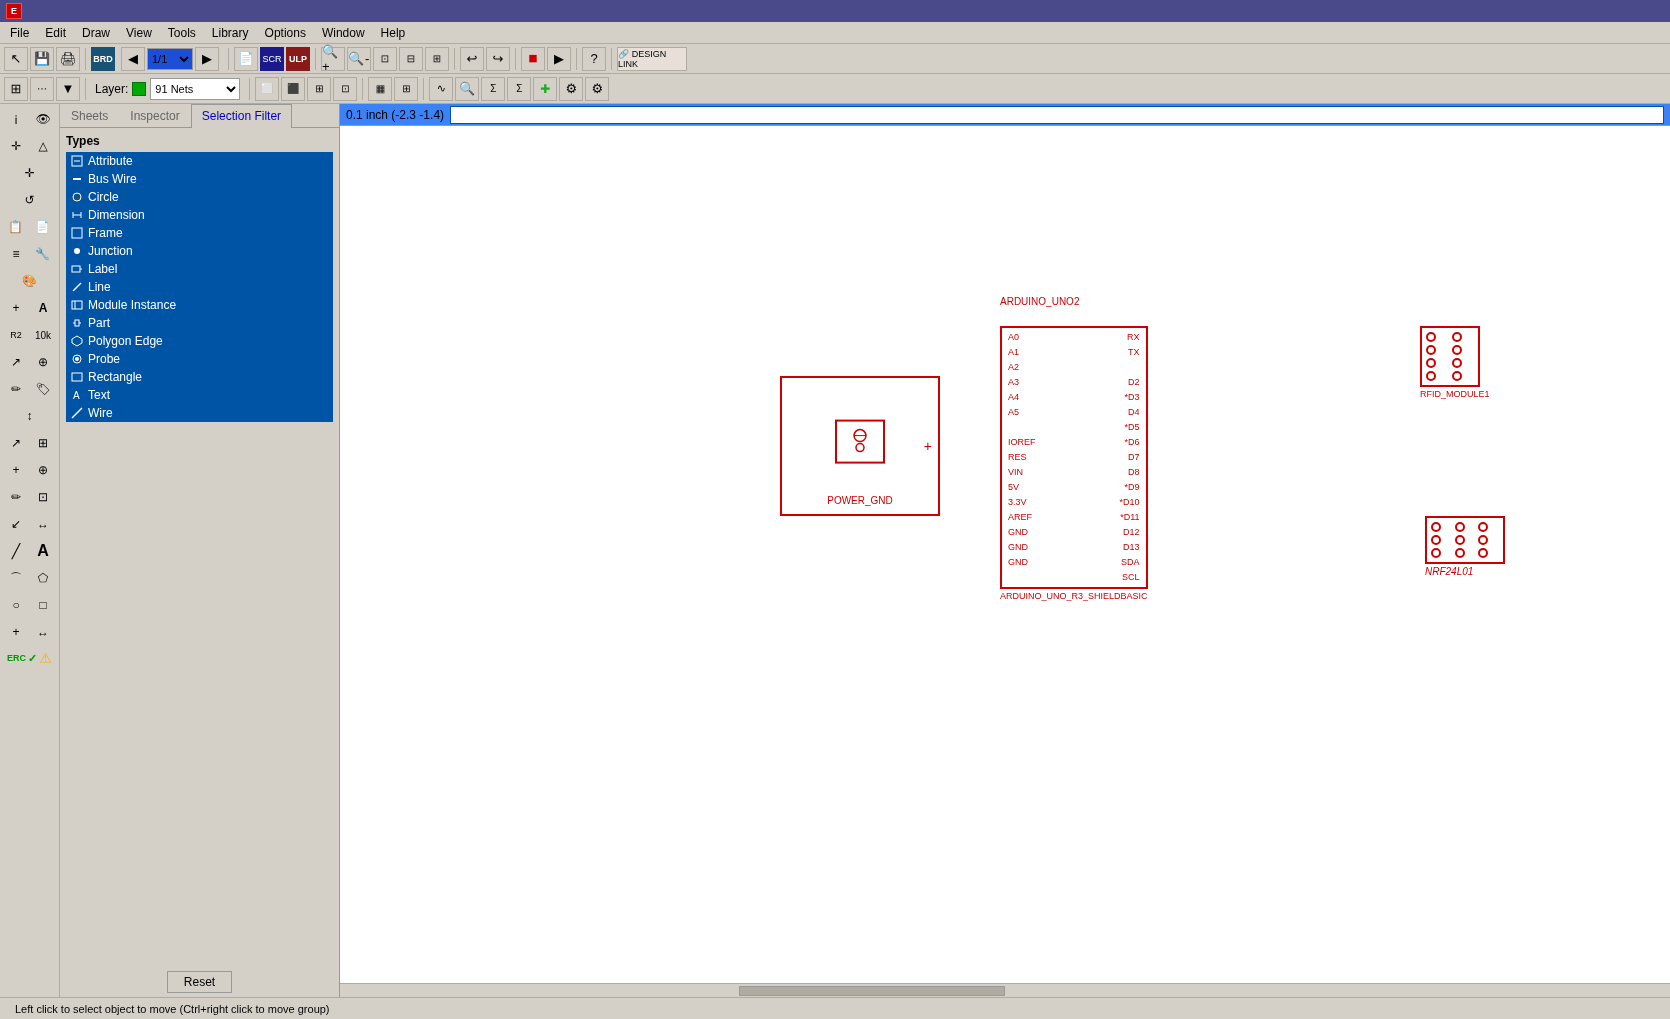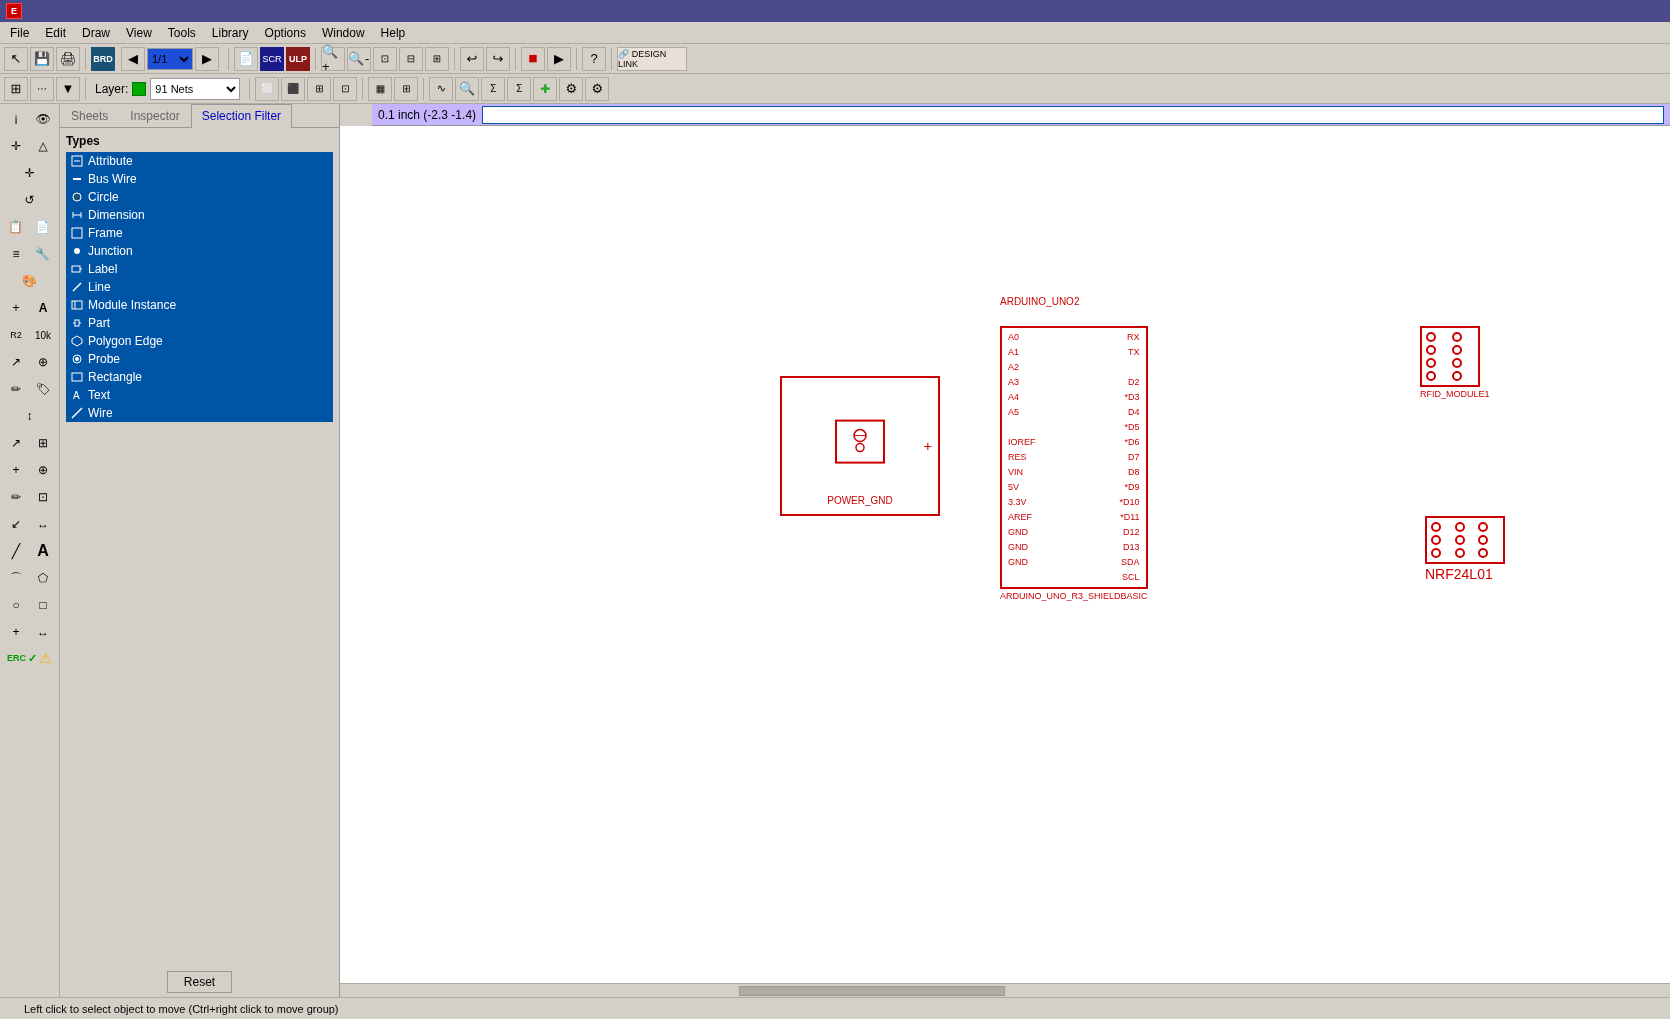--- a/index.html
+++ b/index.html
@@ -44,41 +44,41 @@
     #filter-content { padding: 6px; flex: 1; overflow-y: auto; }
     #filter-content .types-label { font-size: 12px; font-weight: bold; margin-bottom: 4px; }
 
     .filter-item { display: flex; align-items: center; padding: 2px 4px; cursor: pointer; gap: 4px; font-size: 12px; }
     .filter-item.selected { background: #0054a6; color: white; }
     .filter-item .item-icon { width: 14px; height: 14px; display: flex; align-items: center; justify-content: center; font-size: 10px; flex-shrink: 0; }
     .filter-item .item-label { flex: 1; }
 
     
     #canvas-area { flex: 1; display: flex; flex-direction: column; overflow: hidden; }
-    #coord-bar { height: 22px; background: #c4b5fd; border-bottom: 1px solid #999; display: flex; align-items: center; padding: 0 6px; gap: 6px; font-size: 12px; margin-left: 32px; }
+    #coord-bar { height: 22px; background: #3b82f6; border-bottom: 1px solid #999; display: flex; align-items: center; padding: 0 6px; gap: 6px; font-size: 12px; }
     #coord-bar input { height: 18px; font-size: 12px; border: 1px solid #0054a6; background: white; width: 180px; padding: 0 2px; outline: none; }
     #canvas { flex: 1; background: #ffffff; position: relative; overflow: hidden; }
 
     
     .sch-component { position: absolute; }
 
     
     #power-gnd { left: 440px; top: 250px; }
 
     
     #arduino { left: 700px; top: 200px; }
 
     
     #rfid-module { left: 1100px; top: 210px; }
 
     
     #nrf24 { left: 1090px; top: 390px; }
 
     
-    #status-bar { height: 22px; background: #d4d0c8; border-top: 1px solid #b0aba0; display: flex; align-items: center; padding: 0 24px; font-size: 11px; }
+    #status-bar { height: 22px; background: #d4d0c8; border-top: 1px solid #b0aba0; display: flex; align-items: center; padding: 0 15px; font-size: 11px; }
 
     
     .reset-btn { margin: 4px auto; display: block; padding: 3px 16px; font-size: 12px; background: #d4d0c8; border: 1px solid #999; cursor: pointer; }
 
     
     .erc-badge { display: flex; align-items: center; gap: 2px; font-size: 11px; color: #009900; font-weight: bold; }
     .warn-icon { color: #ffaa00; font-size: 14px; }
   </style>
 </head>
 <body>
@@ -512,21 +512,21 @@
             <div style="width:10px;height:10px;border:2px solid #cc0000;border-radius:50%;"></div>
             <div style="width:10px;height:10px;border:2px solid #cc0000;border-radius:50%;"></div>
             <div style="width:10px;height:10px;border:2px solid #cc0000;border-radius:50%;"></div>
             <div style="width:10px;height:10px;border:2px solid #cc0000;border-radius:50%;"></div>
             <div style="width:10px;height:10px;border:2px solid #cc0000;border-radius:50%;"></div>
             <div style="width:10px;height:10px;border:2px solid #cc0000;border-radius:50%;"></div>
             <div style="width:10px;height:10px;border:2px solid #cc0000;border-radius:50%;"></div>
             <div style="width:10px;height:10px;border:2px solid #cc0000;border-radius:50%;"></div>
           </div>
         </div>
-        <div style="font-size: 14px; color: #cc0000; margin-top: 2px;">NRF24L01</div>
+        <div style="font-size: 10px; color: #cc0000; margin-top: 2px; font-style: italic;">NRF24L01</div>
       </div>
 
       <div style="position:absolute;bottom:0;left:0;right:0;height:14px;background:#d4d0c8;border-top:1px solid #b0aba0;display:flex;align-items:center;">
         <div style="margin-left:30%;width:20%;height:10px;background:#b0aba0;border:1px solid #999;cursor:pointer;"></div>
       </div>
     </div>
   </div>
 </div>
 
 <div id="status-bar">

